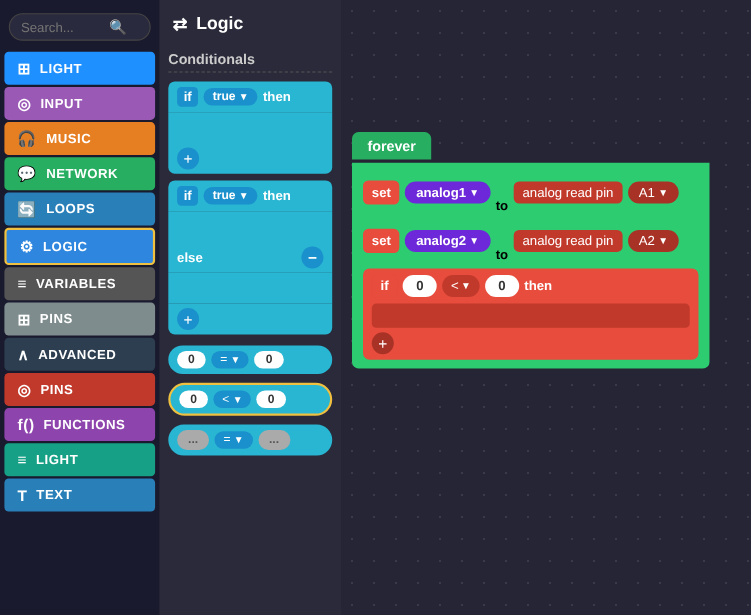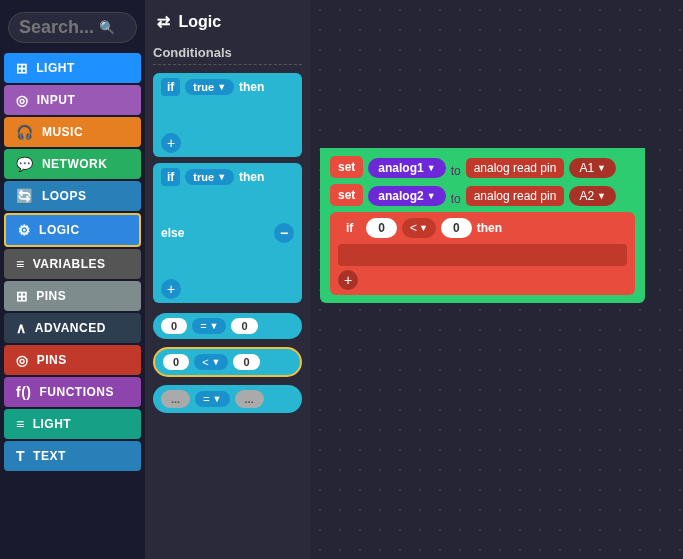--- a/index.html
+++ b/index.html
@@ -30,23 +30,22 @@
       border-radius: 20px;
       margin: 4px 8px 8px 8px;
       padding: 4px 10px;
       border: 1px solid #444;
     }
     .search-bar input {
       background: transparent;
       border: none;
       outline: none;
       color: #ef4444;
-      font-size: 18px;
+      font-size: 12px;
       width: 80px;
-      font-weight: bold;
     }
     .search-icon { color: #aaa; font-size: 13px; }
 
     .sidebar-item {
       display: flex;
       align-items: center;
       gap: 8px;
       padding: 7px 12px;
       cursor: pointer;
       border-radius: 4px;
@@ -157,21 +156,21 @@
     .workspace {
       flex: 1;
       background: #252535;
       background-image: radial-gradient(circle, #3a3a4a 1px, transparent 1px);
       background-size: 20px 20px;
       position: relative;
       overflow: hidden;
     }
     .ws-row {
       display: flex;
-      align-items: flex-end;
+      align-items: center;
       gap: 5px;
       margin-bottom: 6px;
     }
     .ws-label {
       background: #e74c3c;
       color: white;
       border-radius: 5px;
       padding: 4px 8px;
       font-size: 12px;
       font-weight: bold;
@@ -180,23 +179,24 @@
       background: #6d28d9;
       color: white;
       border-radius: 12px;
       padding: 3px 10px;
       font-size: 12px;
       display: flex; align-items: center; gap: 3px;
       cursor: pointer;
       font-weight: bold;
     }
     .ws-to {
-      color: #701a75;
-      font-size: 12px;
-      font-weight: normal;
+      color: #000000;
+      font-size: 12px;
+      font-weight: bold;
+      margin-top: 24px;
     }
     .ws-func {
       background: #c0392b;
       color: white;
       border-radius: 5px;
       padding: 3px 8px;
       font-size: 12px;
     }
     .ws-pin-dropdown {
       background: #a93226;
@@ -374,20 +374,23 @@
     <span class="dropdown-pill">
       <span>=</span>
       <span class="chevron">▼</span>
     </span>
     <span style="background:#aaa; border-radius:12px; padding:3px 10px; font-size:11px; color:#555; font-weight:bold;">...</span>
   </div>
 </div>
 
 <div class="workspace">
 
+  <div style="position:absolute; top:120px; left:10px; background:#27ae60; color:white; padding:5px 14px; border-radius:6px 6px 0 0; font-size:13px; font-weight:bold; z-index:2;">
+    <span>forever</span>
+  </div>
 
   <div style="position:absolute; top:148px; left:10px; background:#2ecc71; border-radius:0 0 6px 6px; padding:8px 10px; width:325px; z-index:2;">
 
     <div class="ws-row" style="margin-bottom:6px;">
       <span class="ws-label">set</span>
       <span class="ws-dropdown">
         <span>analog1</span>
         <span class="chevron">▼</span>
       </span>
       <span class="ws-to">to</span>

